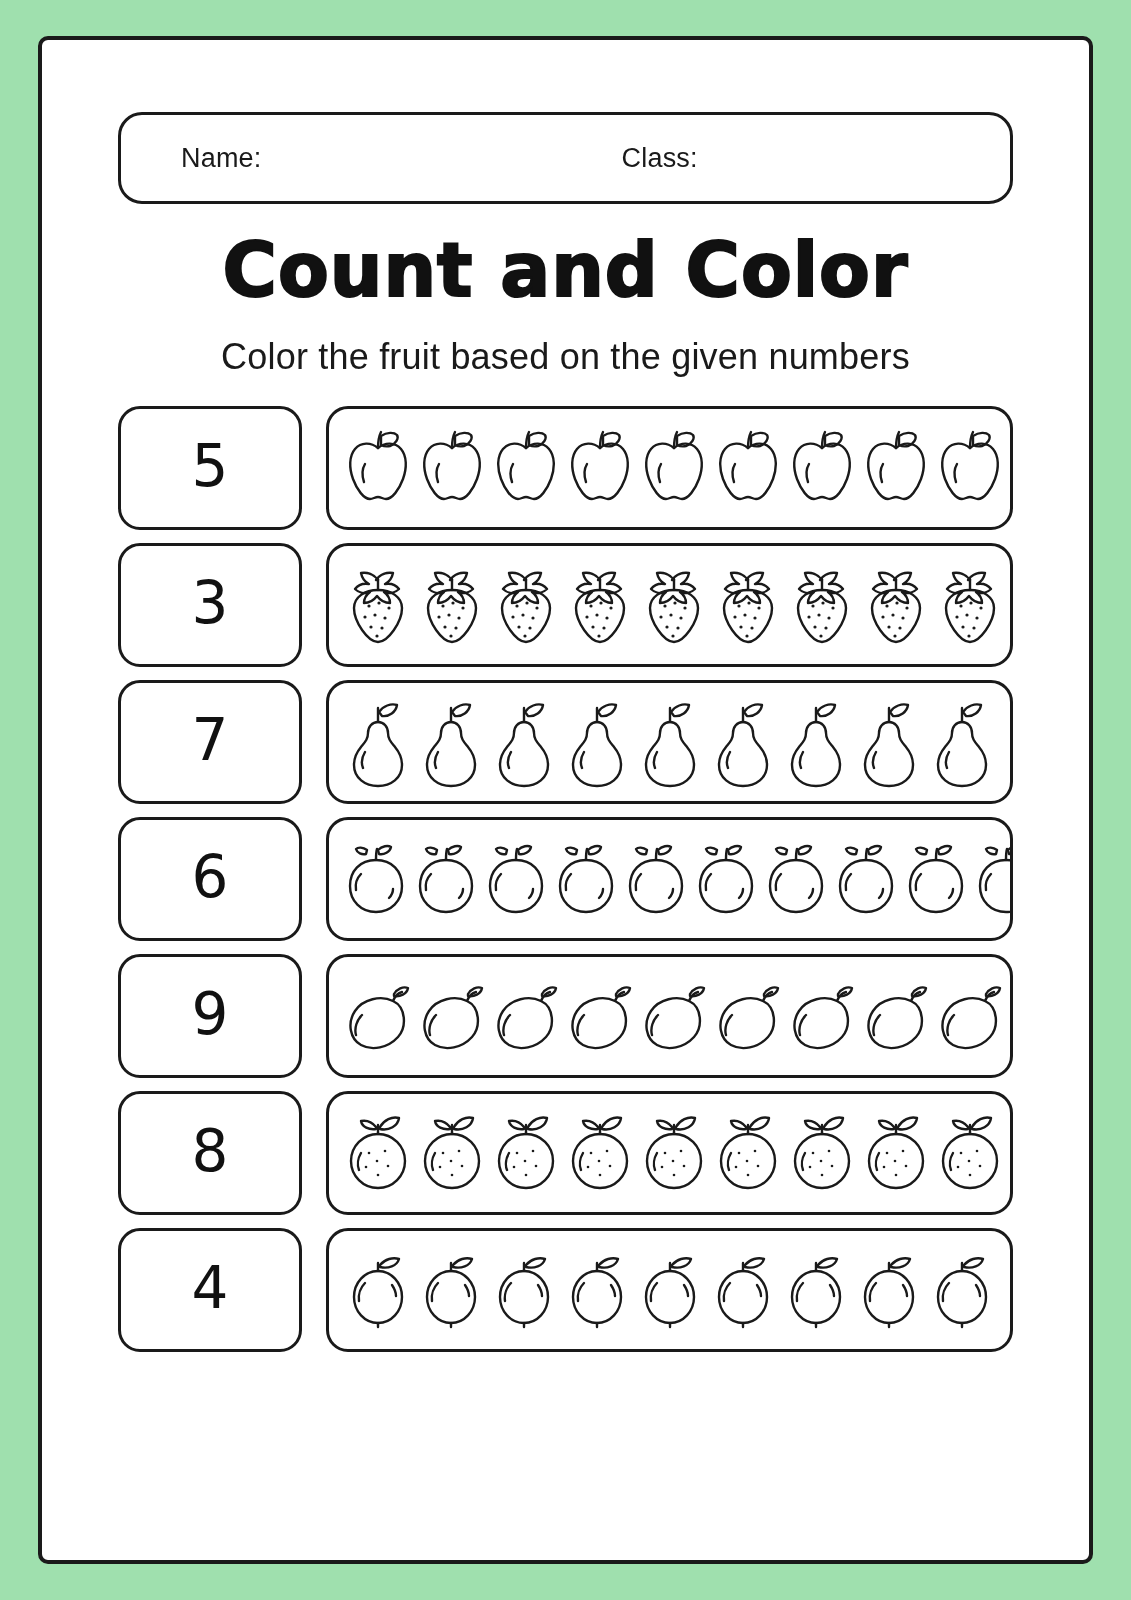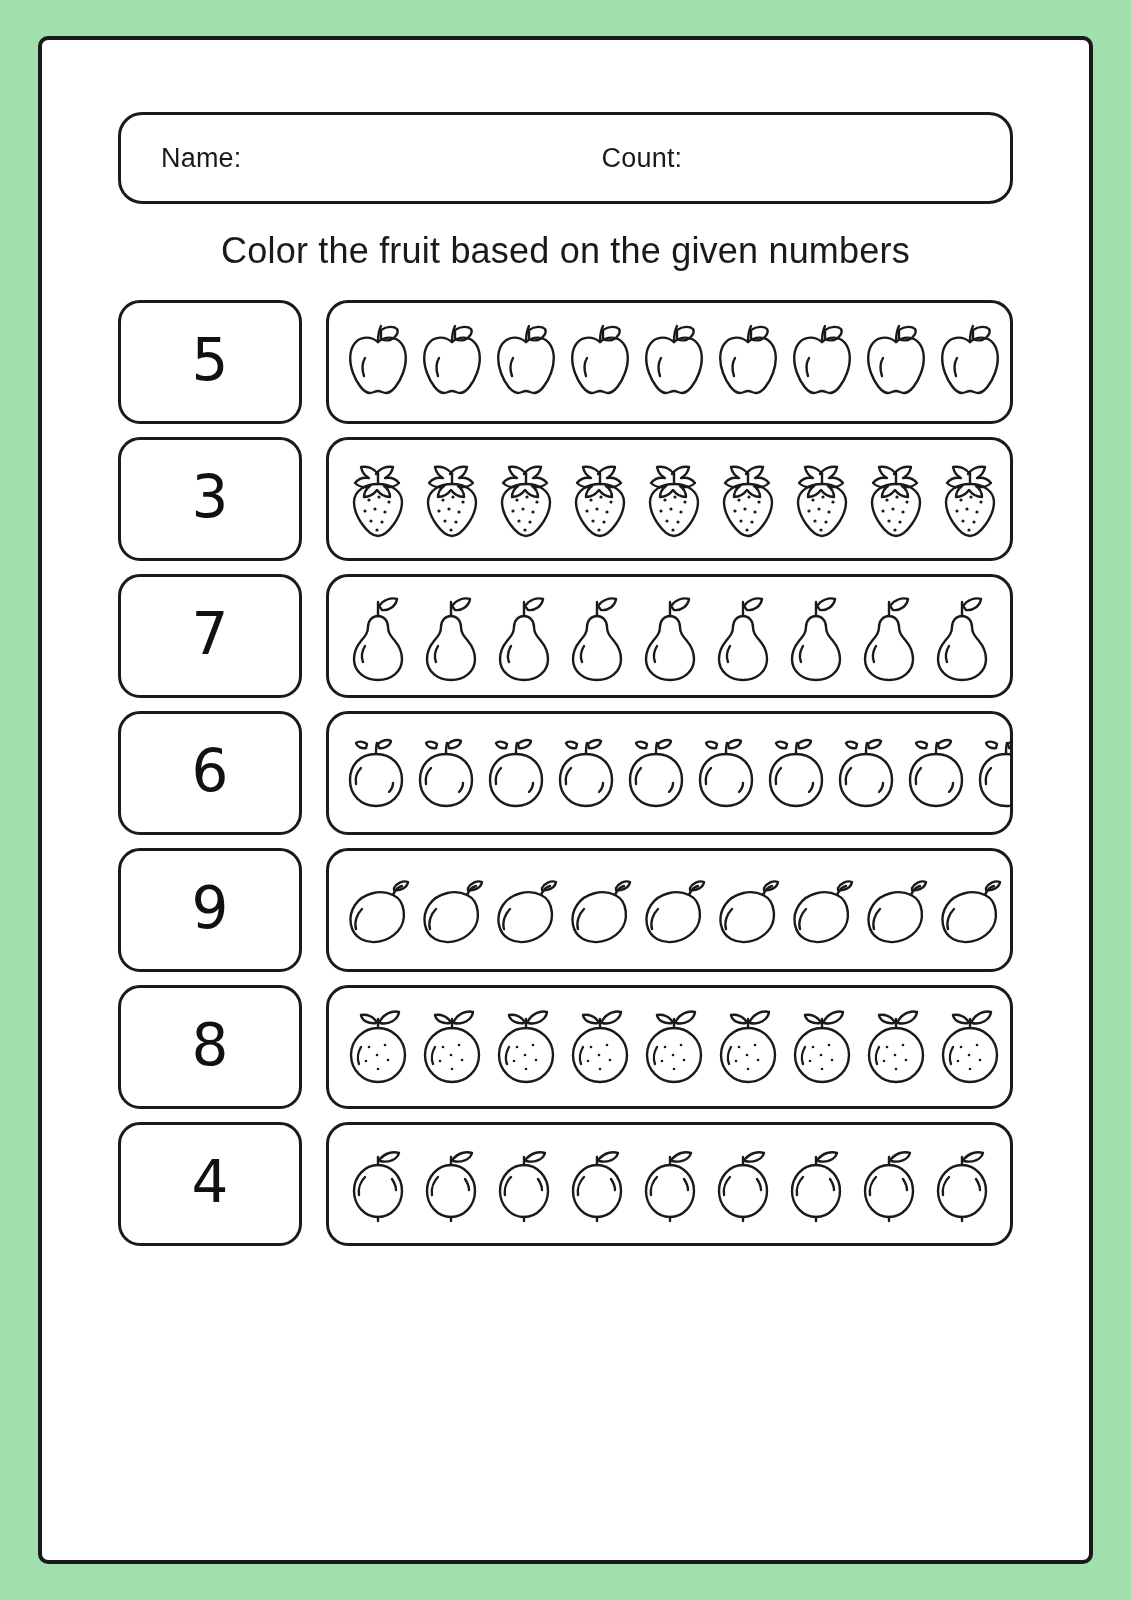--- a/index.html
+++ b/index.html
@@ -35,20 +35,21 @@
   }
 
   
   .namebar {
     height: 92px;
     border: 3.5px solid #1a1a1a;
     border-radius: 24px;
     box-sizing: border-box;
     display: flex;
     align-items: center;
+    padding-left: 20px;
   }
   .namebar .field {
     font-size: 27px;
     color: #1a1a1a;
     letter-spacing: 0.2px;
   }
   .namebar .field.name { margin-left: 40px; }
   .namebar .field.cls  { margin-left: 360px; }
 
   
@@ -116,23 +117,24 @@
   .fr { flex: none; }
 </style>
 </head>
 <body>
 
 <div class="page">
   <div class="inner">
 
     <div class="namebar">
       <span class="field name">Name:</span>
-      <span class="field cls">Count:</span>
+      <span class="field cls">Class:</span>
     </div>
 
+    <div class="title">Count and Color</div>
     <div class="subtitle">Color the fruit based on the given numbers</div>
 
     <div class="rows" id="rows">
         <div class="row">
           <div class="numbox">
             <span class="num">5</span>
           </div>
           <div class="fruitbox">
             <span class="fr">
               <svg width="74" height="84" viewBox="0 0 74 84">

